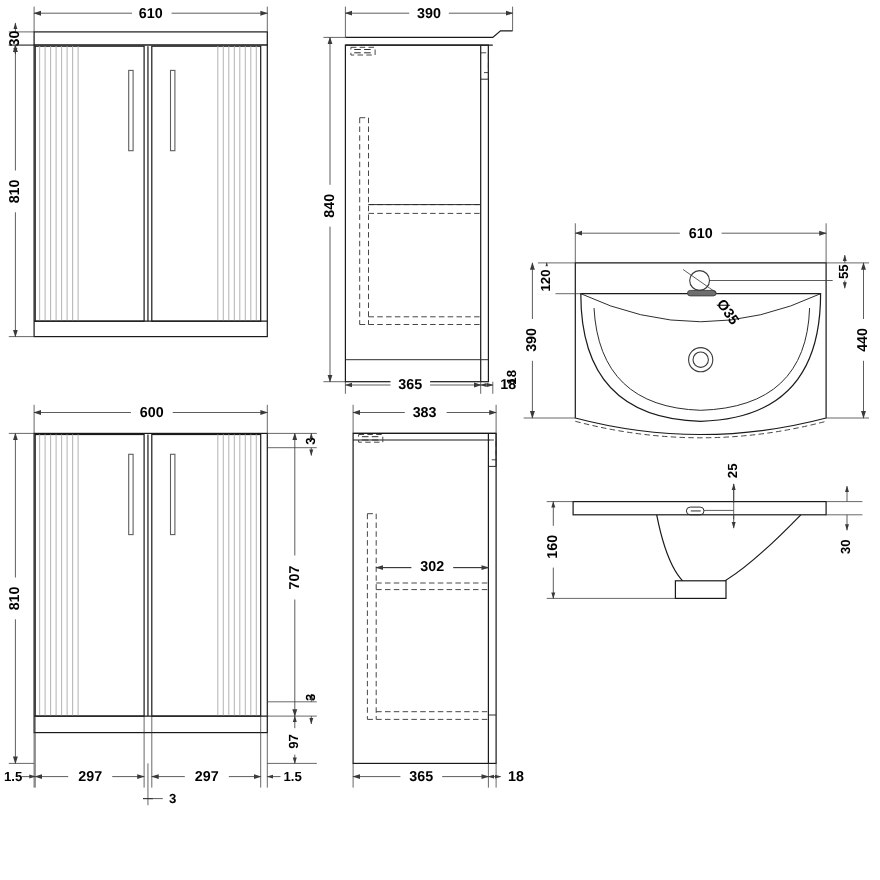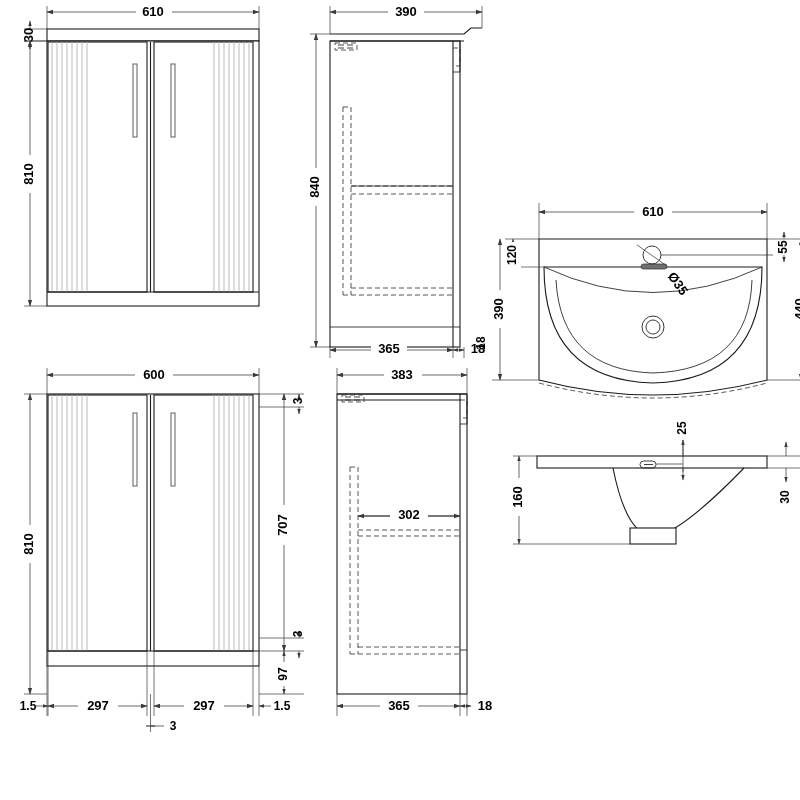--- a/index.html
+++ b/index.html
@@ -11,21 +11,20 @@
     width: 800px;
     height: 800px;
     font-family: "Liberation Sans", sans-serif;
     overflow: hidden;
   }
   #sheet {
     position: relative;
     width: 695px;
     height: 800px;
     background: #ffffff;
-    margin-left: 16px;
   }
   svg#drawing {
     position: absolute;
     left: 0;
     top: 0;
     width: 800px;
     height: 800px;
   }
   .dimtext {
     font-family: "Liberation Sans", sans-serif;

